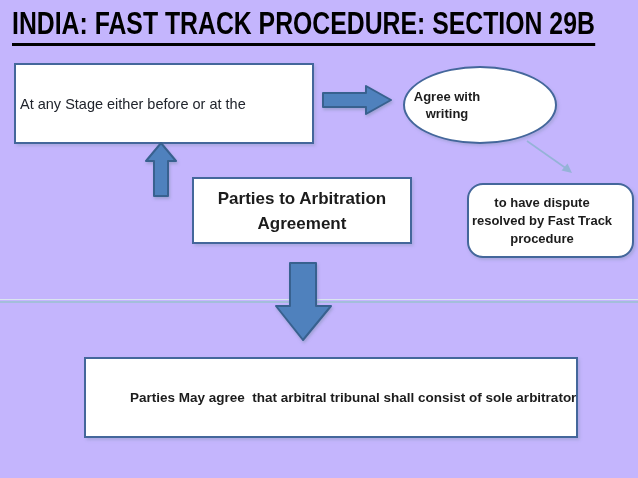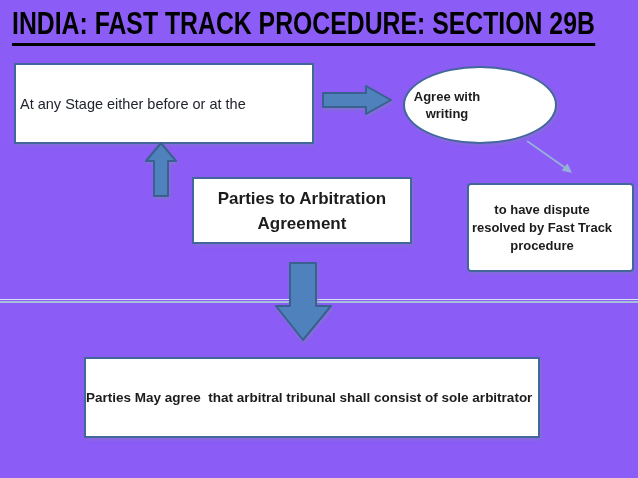--- a/index.html
+++ b/index.html
@@ -1,19 +1,19 @@
 <!DOCTYPE html>
 <html style="--title-color: #000000; --text: #1c1c1c; --box-border: #44679B; --arrow-fill: #4F81BD; --arrow-stroke: #38618F; --connector: #95B3D7; --divider: #a4bedb; --divider-faint: #dbe5f0;"><head>
 <meta charset="utf-8">
 <style>
   html,body{margin:0;padding:0;background:#ffffff;}
   .slide{
     position:relative;
     width:638px;height:478px;
-    background:#8b5cf6;
+    background:#c4b5fd;
     overflow:hidden;
     font-family:"Liberation Sans", sans-serif;
     color:var(--text,#1c1c1c);
   }
   
   .title{
     position:absolute;left:12px;top:6px;
     font-size:31px;font-weight:bold;color:var(--title-color,#000);
     white-space:nowrap;
   }
@@ -43,30 +43,30 @@
   .stage-text{font-size:14.5px;line-height:22px;font-weight:400;color:#20242c;padding-left:4px;}
   .stage-text .l2{padding-left:4px;white-space:nowrap;}
   .stage-text .l1{white-space:nowrap;}
   .agree-ellipse{
     left:403px;top:66px;width:154px;height:78px;
     border-radius:50%;
     border-width:2.25px;
   }
   .agree-label{font-size:13px;font-weight:bold;line-height:17px;width:84px;}
   .dispute-box{
-    left:467px;top:183px;width:167px;height:89px;
-    border-radius:4px;
+    left:467px;top:183px;width:167px;height:75px;
+    border-radius:16px;
   }
   .dispute-label{font-size:13px;font-weight:bold;line-height:18px;width:146px;}
   .parties-box{
     left:183px;top:177px;width:220px;height:67px;margin-left:9px;
   }
   .parties-label{font-size:17px;font-weight:bold;line-height:25px;padding:0 4px;}
   .sole-box{
-    left:84px;top:357px;width:456px;height:81px;
+    left:84px;top:357px;width:494px;height:81px;padding-left:44px;
   }
   .sole-label{font-size:13.5px;font-weight:bold;white-space:pre;}
   
   .divider-faint{
     position:absolute;left:0;top:299px;width:638px;height:1px;
     background:var(--divider-faint,#dbe5f0);
   }
   .divider-main{
     position:absolute;left:0;top:301px;width:638px;height:2px;
     background:var(--divider,#a4bedb);

